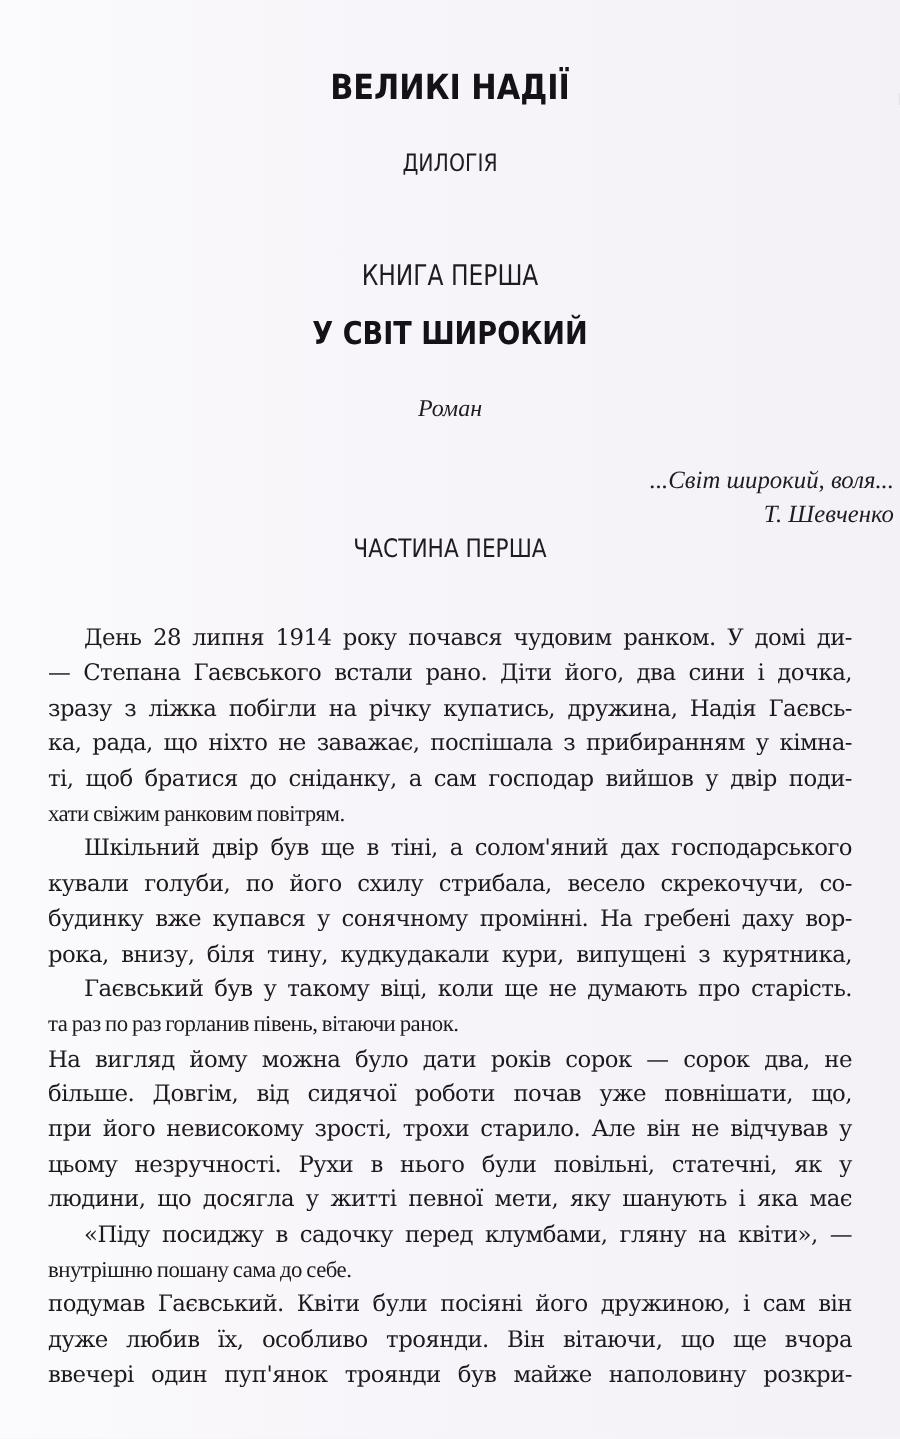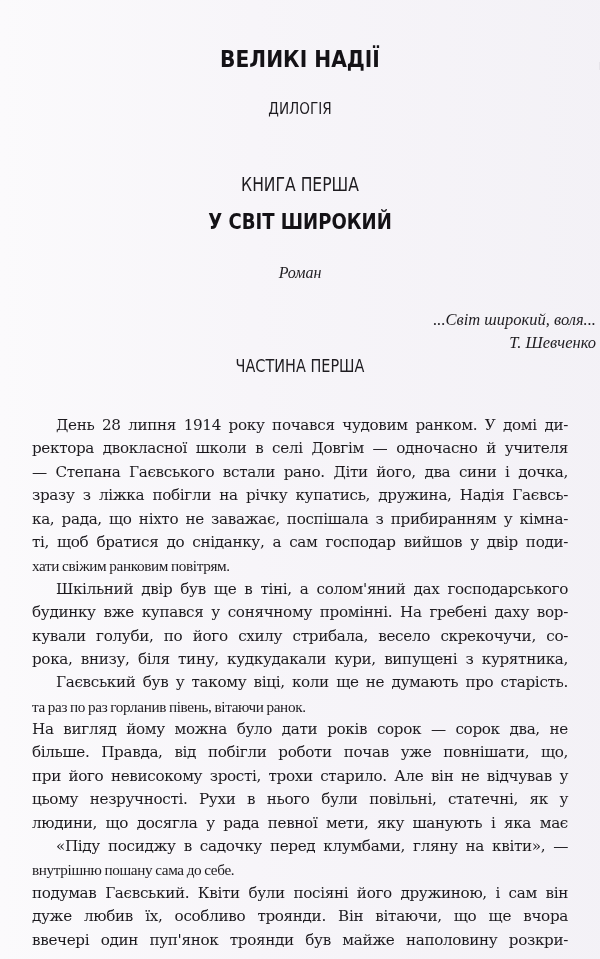--- a/index.html
+++ b/index.html
@@ -135,36 +135,35 @@
 
   <div class="epigraph">
     <div>...Світ широкий, воля...</div>
     <div>Т. Шевченко</div>
   </div>
 
   <div class="center part">ЧАСТИНА ПЕРША</div>
 
   <div class="body-text" id="body-text">
       <span class="line indent">День 28 липня 1914 року почався чудовим ранком. У домі ди-</span>
-      <span class="line">ректора двокласної школи в селі Довгім  — одночасно й учителя</span>
       <span class="line"> — Степана Гаєвського встали рано. Діти його, два сини і дочка,</span>
       <span class="line">зразу з ліжка побігли на річку купатись, дружина, Надія Гаєвсь-</span>
       <span class="line">ка, рада, що ніхто не заважає, поспішала з прибиранням у кімна-</span>
       <span class="line">ті, щоб братися до сніданку, а сам господар вийшов у двір поди-</span>
       <span class="line last">хати свіжим ранковим повітрям.</span>
       <span class="line indent">Шкільний двір був ще в тіні, а солом'яний дах господарського</span>
+      <span class="line">кували голуби, по його схилу стрибала, весело скрекочучи, со-</span>
       <span class="line">будинку вже купався у сонячному промінні. На гребені даху вор-</span>
-      <span class="line">кували голуби, по його схилу стрибала, весело скрекочучи, со-</span>
       <span class="line">рока, внизу, біля тину, кудкудакали кури, випущені з курятника,</span>
       <span class="line indent">Гаєвський був у такому віці, коли ще не думають про старість.</span>
       <span class="line last">та раз по раз горланив півень, вітаючи ранок.</span>
       <span class="line">На вигляд йому можна було дати років сорок  — сорок два, не</span>
-      <span class="line">більше. Правда, від побігли роботи почав уже повнішати, що,</span>
+      <span class="line">більше. Довгім, від сидячої роботи почав уже повнішати, що,</span>
       <span class="line">при його невисокому зрості, трохи старило. Але він не відчував у</span>
       <span class="line">цьому незручності. Рухи в нього були повільні, статечні, як у</span>
-      <span class="line">людини, що досягла у рада певної мети, яку шанують і яка має</span>
+      <span class="line">людини, що досягла у житті певної мети, яку шанують і яка має</span>
       <span class="line indent">«Піду посиджу в садочку перед клумбами, гляну на квіти», —</span>
       <span class="line last">внутрішню пошану сама до себе.</span>
       <span class="line">подумав Гаєвський. Квіти були посіяні його дружиною, і сам він</span>
       <span class="line">дуже любив їх, особливо троянди. Він вітаючи, що ще вчора</span>
       <span class="line">ввечері один пуп'янок троянди був майже наполовину розкри-</span>
     </div>
 </div>
 
 </body></html>

